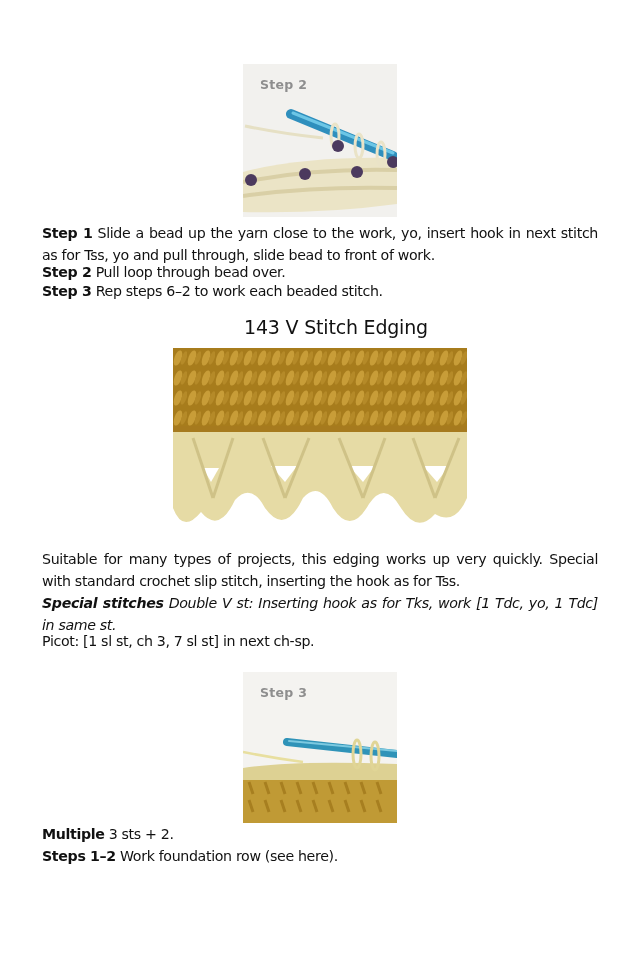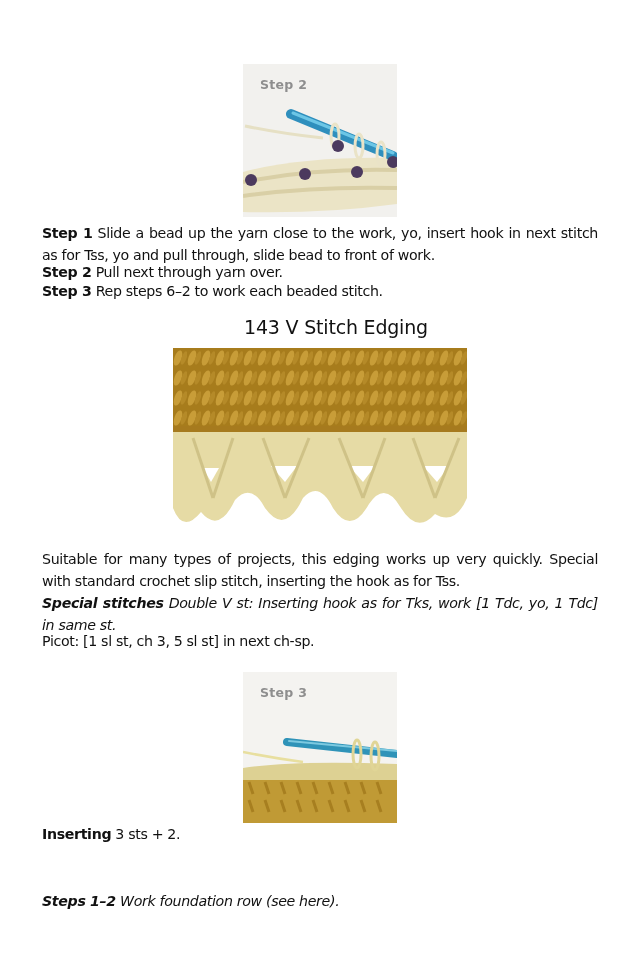--- a/index.html
+++ b/index.html
@@ -53,21 +53,21 @@
     <circle cx="8" cy="116" r="6" fill="#4c3a5e"></circle>
     <circle cx="150" cy="98" r="6" fill="#4c3a5e"></circle>
   </svg>
   <span class="step-label">Step 2</span>
 </div>
 
 <div class="para" style="top:211px;margin-top:11px;">
   <b>Step 1</b><span> Slide a bead up the yarn close to the work, yo, insert hook in next stitch as for Tss, yo and pull through, slide bead to front of work.</span>
 </div>
 <div class="para" style="top:261px;">
-  <b>Step 2</b><span> Pull next through yarn over.</span>
+  <b>Step 2</b><span> Pull loop through bead over.</span>
 </div>
 <div class="para" style="top:280px;">
   <b>Step 3</b><span> Rep steps 6–2 to work each beaded stitch.</span>
 </div>
 
 <h2 class="heading">143 V Stitch Edging</h2>
 
 <div class="photo" style="left:173px; top:348px; width:294px; height:190px;">
   <svg width="294" height="190" viewBox="0 0 294 190">
     <defs>
@@ -100,21 +100,21 @@
       <path d="M240 90 L262 150"></path>
         <path d="M286 90 L262 150"></path>
     </g>
   </svg>
 </div>
 
 <div class="para" style="top:548px;">Suitable for many types of projects, this edging works up very quickly. Special with standard crochet slip stitch, inserting the hook as for Tss.</div>
 <div class="para" style="top:592px;font-style:italic;">
   <b>Special stitches</b><span> Double V st: Inserting hook as for Tks, work [1 Tdc, yo, 1 Tdc] in same st.</span>
 </div>
-<div class="para" style="top:630px;">Picot: [1 sl st, ch 3, 5 sl st] in next ch-sp.</div>
+<div class="para" style="top:630px;">Picot: [1 sl st, ch 3, 7 sl st] in next ch-sp.</div>
 
 <div class="photo step-img" style="left:243px; top:672px; width:154px; height:151px;">
   <svg width="154" height="151" viewBox="0 0 154 151">
     <rect width="154" height="151" fill="#f4f3f0"></rect>
     <path d="M0 80 Q30 86 60 90" stroke="#e8df9f" stroke-width="2.5" fill="none"></path>
 
     <rect x="0" y="105" width="154" height="46" fill="#c09a35"></rect>
     <g stroke="#a77f20" stroke-width="3">
       <path d="M6 110 L10 122"></path>
         <path d="M22 110 L26 122"></path>
@@ -140,17 +140,17 @@
 
     <path d="M44 70 L154 82" stroke="#2f93b8" stroke-width="8" stroke-linecap="round"></path>
     <path d="M46 69 L154 79" stroke="#7cc9e0" stroke-width="2" stroke-linecap="round"></path>
     <ellipse cx="114" cy="82" rx="4" ry="14" fill="none" stroke="#e0d596" stroke-width="3"></ellipse>
     <ellipse cx="132" cy="84" rx="4" ry="14" fill="none" stroke="#e0d596" stroke-width="3"></ellipse>
   </svg>
   <span class="step-label">Step 3</span>
 </div>
 
 <div class="para" style="top:823px;">
-  <b>Inserting</b><span> 3 sts + 2.</span>
+  <b>Multiple</b><span> 3 sts + 2.</span>
 </div>
-<div class="para" style="top:890px;font-style:italic;">
+<div class="para" style="top:845px;">
   <b>Steps 1–2</b><span> Work foundation row (see here).</span>
 </div>
 
 </body></html>

